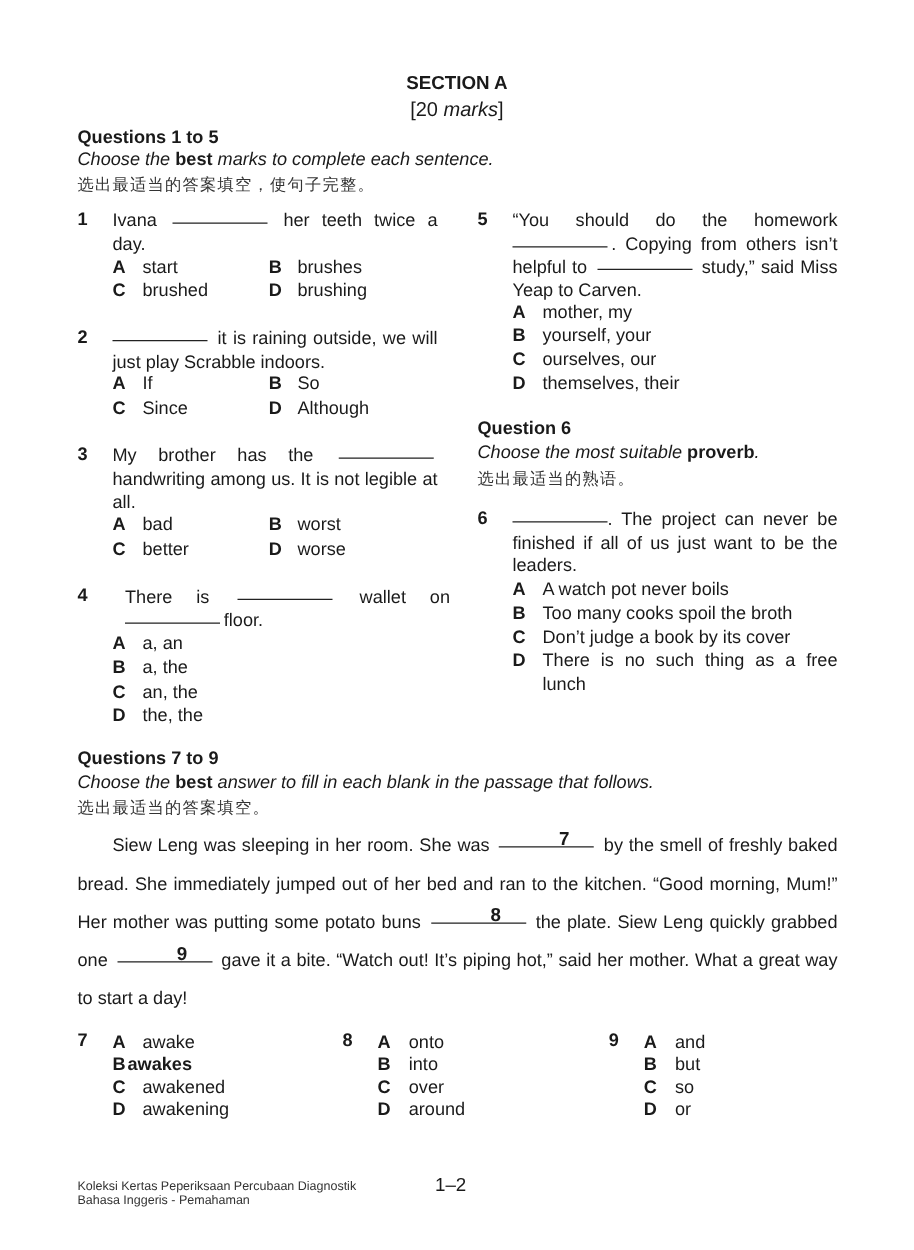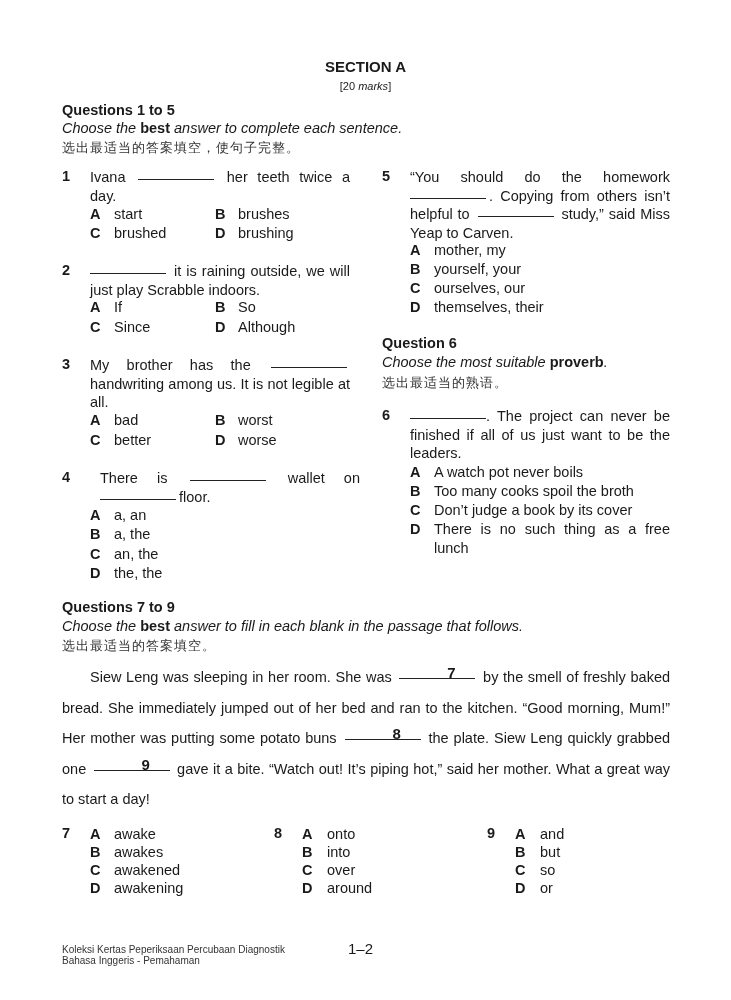--- a/index.html
+++ b/index.html
@@ -4,21 +4,21 @@
 <style>
   html, body { margin: 0; padding: 0; background: #ffffff; }
   body {
     width: 731px; height: 1000px; position: relative; overflow: hidden;
     font-family: "Liberation Sans", "DejaVu Sans", sans-serif;
     color: #1a1a1a; font-size: 14.5px;
   }
   .abs { position: absolute; }
   .center { left: 0; width: 731px; text-align: center; }
   .section-title { top: 58px; font-weight: bold; font-size: 15px; }
-  .marks { top: 80px; font-size: 11px; }
+  .marks { top: 80px; font-size: 16px; }
   .marks i { font-style: italic; }
   .heading { font-weight: bold; font-size: 14.5px; }
   .instr { font-style: italic; font-size: 14.5px; }
   .instr b { font-style: normal; font-weight: bold; }
   .zh { font-family: "DejaVu Serif", serif; font-size: 13px; color: #333; letter-spacing: 1px; }
   .qnum { font-weight: bold; }
   .qtext { line-height: 18.5px; text-align: justify; text-align-last: left; }
   .blank { display: inline-block; width: 76px; border-bottom: 1px solid #222; height: 1px; vertical-align: 2px; margin: 0 3px; }
   .opt-letter { font-weight: bold; }
   .opt { line-height: 19.5px; }
@@ -28,21 +28,21 @@
   .footer-l { font-size: 10px; line-height: 11px; color: #333; }
   .page-num { font-size: 15px; }
 </style>
 </head>
 <body>
 
 <div class="abs center section-title">SECTION A</div>
 <div class="abs center marks"><span>[20 </span><i>marks</i><span>]</span></div>
 
 <div class="abs heading" style="left:62px; top:102px;">Questions 1 to 5</div>
-<div class="abs instr" style="left:62px; top:120px;"><span>Choose the </span><b>best</b><span> answer to complete each sentence.</span></div>
+<div class="abs instr" style="left:62px; top:120px;"><span>Choose the </span><b>best</b><span> marks to complete each sentence.</span></div>
 <div class="abs zh" style="left:62px; top:139px;">选出最适当的答案填空，使句子完整。</div>
 
 <div class="abs qnum" style="left:62px; top:168px;">1</div>
 <div class="abs qtext" style="left:90px; top:168px; width:260px;"><span>Ivana</span> <span class="blank"></span> <span>her teeth twice a day.</span></div>
 <div class="abs opt" style="left:90px; top:205px;"><span class="opt-letter">A</span><span style="position:absolute; left:24px; white-space:nowrap;">start</span></div>
 <div class="abs opt" style="left:215px; top:205px;"><span class="opt-letter">B</span><span style="position:absolute; left:23px; white-space:nowrap;">brushes</span></div>
 <div class="abs opt" style="left:90px; top:224px;"><span class="opt-letter">C</span><span style="position:absolute; left:24px; white-space:nowrap;">brushed</span></div>
 <div class="abs opt" style="left:215px; top:224px;"><span class="opt-letter">D</span><span style="position:absolute; left:23px; white-space:nowrap;">brushing</span></div>
 
 <div class="abs qnum" style="left:62px; top:262px;">2</div>
@@ -85,21 +85,21 @@
 <div class="abs opt" style="left:410px; top:520px;"><span class="opt-letter">D</span><span class="qtext" style="position:absolute; left:24px; width:236px; top:0;">There is no such thing as a free lunch</span></div>
 
 <div class="abs heading" style="left:62px; top:599px;">Questions 7 to 9</div>
 <div class="abs instr" style="left:62px; top:618px;"><span>Choose the </span><b>best</b><span> answer to fill in each blank in the passage that follows.</span></div>
 <div class="abs zh" style="left:62px; top:637px;">选出最适当的答案填空。</div>
 
 <div class="abs passage" style="left:62px; top:662px; width:608px; text-indent:28px;"><span>Siew Leng was sleeping in her room. She was</span> <span class="pblank"><span>7</span></span> <span>by the smell of freshly baked bread. She immediately jumped out of her bed and ran to the kitchen. “Good morning, Mum!” Her mother was putting some potato buns</span> <span class="pblank"><span>8</span></span> <span>the plate. Siew Leng quickly grabbed one</span> <span class="pblank"><span>9</span></span> <span>gave it a bite. “Watch out! It’s piping hot,” said her mother. What a great way to start a day!</span></div>
 
 <div class="abs qnum" style="left:62px; top:825px;">7</div>
 <div class="abs opt" style="left:90px; top:825px;"><span class="opt-letter">A</span><span style="position:absolute; left:24px; white-space:nowrap;">awake</span></div>
-<div class="abs opt" style="left:90px; top:843px;"><span class="opt-letter">B</span><span style="position:absolute; left:24px; white-space:nowrap;">awakes</span></div>
+<div class="abs opt" style="left:90px; top:843px;"><span class="opt-letter">B</span><span style="position:absolute; left:12px; white-space:nowrap;font-weight:bold;">awakes</span></div>
 <div class="abs opt" style="left:90px; top:861px;"><span class="opt-letter">C</span><span style="position:absolute; left:24px; white-space:nowrap;">awakened</span></div>
 <div class="abs opt" style="left:90px; top:879px;"><span class="opt-letter">D</span><span style="position:absolute; left:24px; white-space:nowrap;">awakening</span></div>
 
 <div class="abs qnum" style="left:274px; top:825px;">8</div>
 <div class="abs opt" style="left:302px; top:825px;"><span class="opt-letter">A</span><span style="position:absolute; left:25px; white-space:nowrap;">onto</span></div>
 <div class="abs opt" style="left:302px; top:843px;"><span class="opt-letter">B</span><span style="position:absolute; left:25px; white-space:nowrap;">into</span></div>
 <div class="abs opt" style="left:302px; top:861px;"><span class="opt-letter">C</span><span style="position:absolute; left:25px; white-space:nowrap;">over</span></div>
 <div class="abs opt" style="left:302px; top:879px;"><span class="opt-letter">D</span><span style="position:absolute; left:25px; white-space:nowrap;">around</span></div>
 
 <div class="abs qnum" style="left:487px; top:825px;">9</div>

